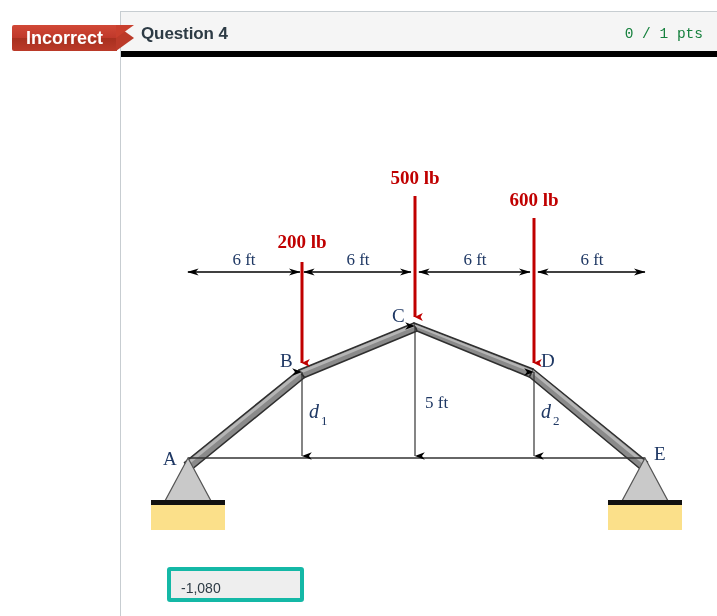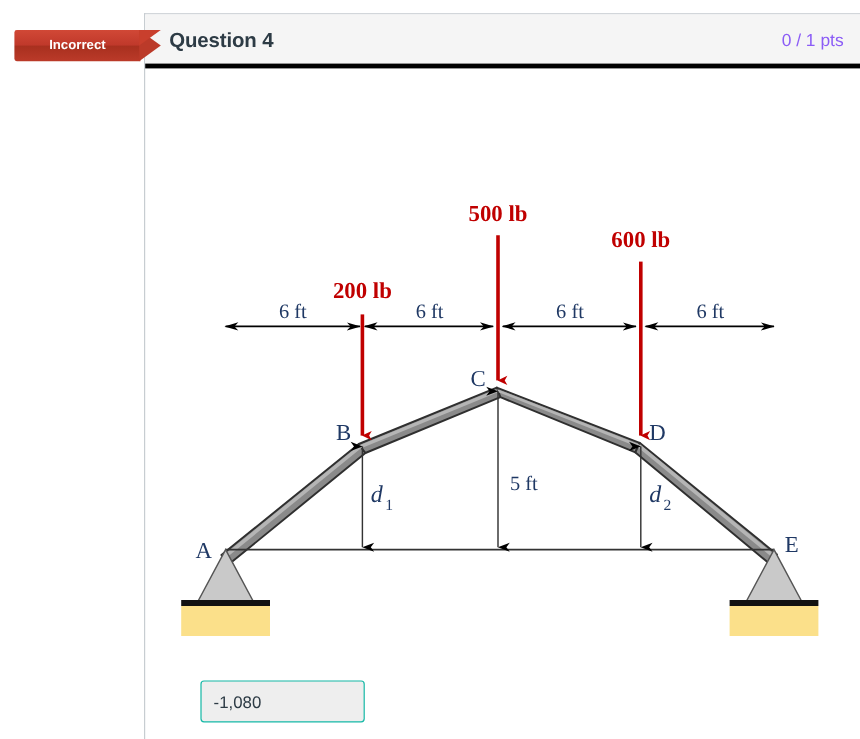--- a/index.html
+++ b/index.html
@@ -38,40 +38,41 @@
   }
 
   
   #question-header {
     position: absolute;
     left: 121px;
     top: 12px;
     width: 596px;
     height: 45px;
     background: #f5f5f5;
-    border-bottom: 4px solid #000000;
+    border-bottom: 6px solid #000000;
     box-sizing: border-box;
   }
   #question-title {
     position: absolute;
     left: 20px;
     top: 12px;
     font-size: 17px;
     color: #2d3b45;
     font-weight: bold;
     letter-spacing: -0.1px;
     white-space: nowrap;
   }
   #question-points {
     position: absolute;
     right: 14px;
     top: 14px;
     font-size: 14.5px;
-    color: #8b5cf6;
-    white-space: nowrap;
+    color: #15803d;
+    white-space: nowrap;
+    font-family: Liberation Mono, monospace;
   }
 
   
   #status-flag {
     position: absolute;
     left: 12px;
     top: 25px;
     width: 128px;
     height: 26px;
     z-index: 6;
@@ -98,21 +99,21 @@
     border-top: 13px solid #c93f2d;
     border-right: 18px solid transparent;
   }
   #status-flag-label {
     position: absolute;
     left: 0; top: 0;
     width: 105px; height: 26px;
     line-height: 26px;
     text-align: center;
     color: #ffffff;
-    font-size: 11px;
+    font-size: 18px;
     font-weight: bold;
     z-index: 3;
     white-space: nowrap;
   }
 
   
   #question-text {
     position: absolute;
     left: 139px;
     top: 92px;
@@ -133,21 +134,21 @@
   #arch-figure svg { display: block; }
 
   
   #answer-box {
     position: absolute;
     left: 167px;
     top: 567px;
     width: 137px;
     height: 35px;
     background: #eeeeee;
-    border: 1px solid #14b8a6;
+    border: 4px solid #14b8a6;
     border-radius: 3px;
     box-sizing: border-box;
   }
   #answer-value {
     position: absolute;
     left: 10px;
     top: 9px;
     font-size: 14px;
     color: #2d3b45;
     white-space: nowrap;

